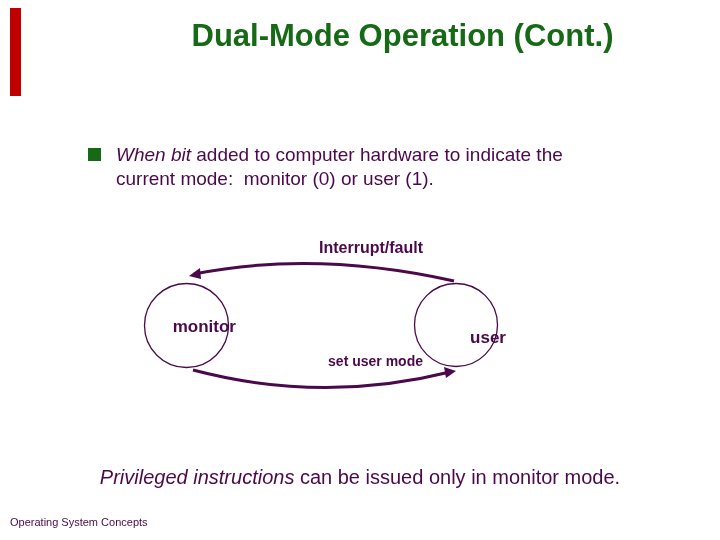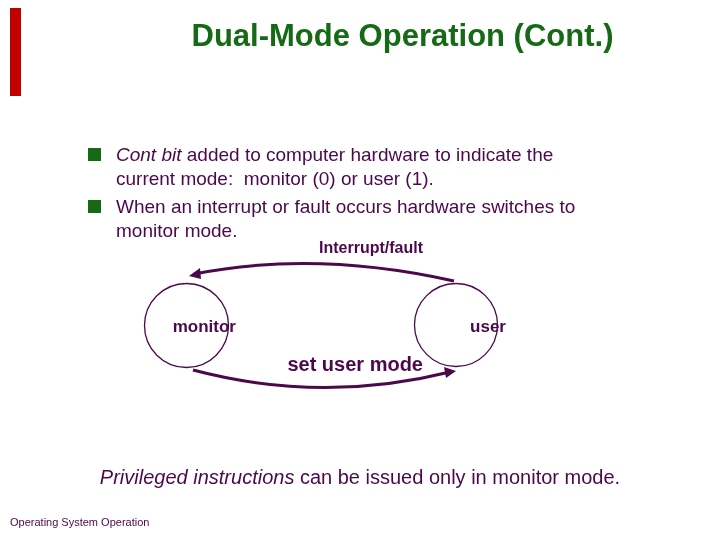--- a/index.html
+++ b/index.html
@@ -43,22 +43,22 @@
   .bullet-text em{font-style:italic;}
   .diagram-svg{
     position:absolute;left:0;top:0;width:720px;height:540px;
   }
   .diag-label{
     position:absolute;text-align:right;
     font-weight:bold;color:#4b084b;
   }
   .lbl-interrupt{left:223px;width:200px;top:239px;font-size:16px;}
   .lbl-monitor{left:136px;width:100px;top:317px;font-size:17px;}
-  .lbl-user{left:406px;width:100px;top:317px;font-size:17px;}
-  .lbl-setuser{left:223px;width:200px;top:353px;font-size:20px;}
+  .lbl-user{left:406px;width:100px;top:328px;font-size:17px;}
+  .lbl-setuser{left:223px;width:200px;top:353px;font-size:14px;}
   .note-line{
     position:absolute;left:0;right:0;top:424px;
     text-align:center;
     font-size:20px;
     margin-top:42px;
   }
   .note-line em{font-style:italic;}
   .slide-footer{
     position:absolute;left:10px;top:516px;
     font-size:11px;
@@ -68,27 +68,22 @@
 </head>
 <body>
 
 <div class="accent-bar"></div>
 
 <div class="slide-title">Dual-Mode Operation (Cont.)</div>
 
 <ul class="bullets">
   <li>
     <span class="bullet-square"></span>
-    <p class="bullet-text"><em>Cont bit</em><span> added to computer hardware to indicate the
+    <p class="bullet-text"><em>When bit</em><span> added to computer hardware to indicate the
 current mode:&nbsp; monitor (0) or user (1).</span></p>
-  </li>
-  <li>
-    <span class="bullet-square"></span>
-    <p class="bullet-text"><em></em><span>When an interrupt or fault occurs hardware switches to
-monitor mode.</span></p>
   </li>
 </ul>
 
 <svg class="diagram-svg" viewBox="0 0 720 540" xmlns="http://www.w3.org/2000/svg">
 
   <path d="M 454 281 Q 315 250 194 274" fill="none" stroke="#4b084b" stroke-width="3"></path>
   <polygon points="189,276 200,268 201,279" fill="#4b084b"></polygon>
 
   <path d="M 193 370 Q 322 404 450 372" fill="none" stroke="#4b084b" stroke-width="3"></path>
   <polygon points="456,371 444,367 446,378" fill="#4b084b"></polygon>
@@ -97,13 +92,13 @@
   <circle cx="456" cy="325" r="41.5" fill="#ffffff" stroke="#4b084b" stroke-width="1.3"></circle>
 </svg>
 
 <div class="diag-label lbl-interrupt">Interrupt/fault</div>
 <div class="diag-label lbl-monitor">monitor</div>
 <div class="diag-label lbl-user">user</div>
 <div class="diag-label lbl-setuser">set user mode</div>
 
 <p class="note-line"><em>Privileged instructions</em><span> can be issued only in monitor mode.</span></p>
 
-<div class="slide-footer">Operating System Operation</div>
+<div class="slide-footer">Operating System Concepts</div>
 
 </body></html>

